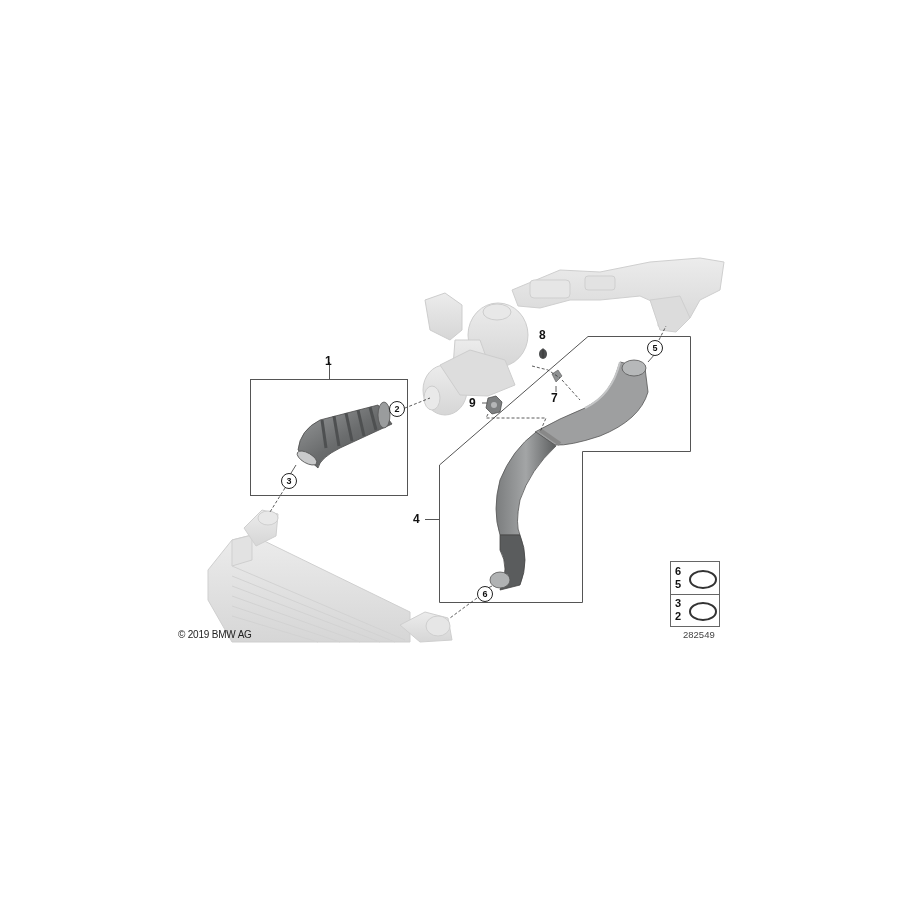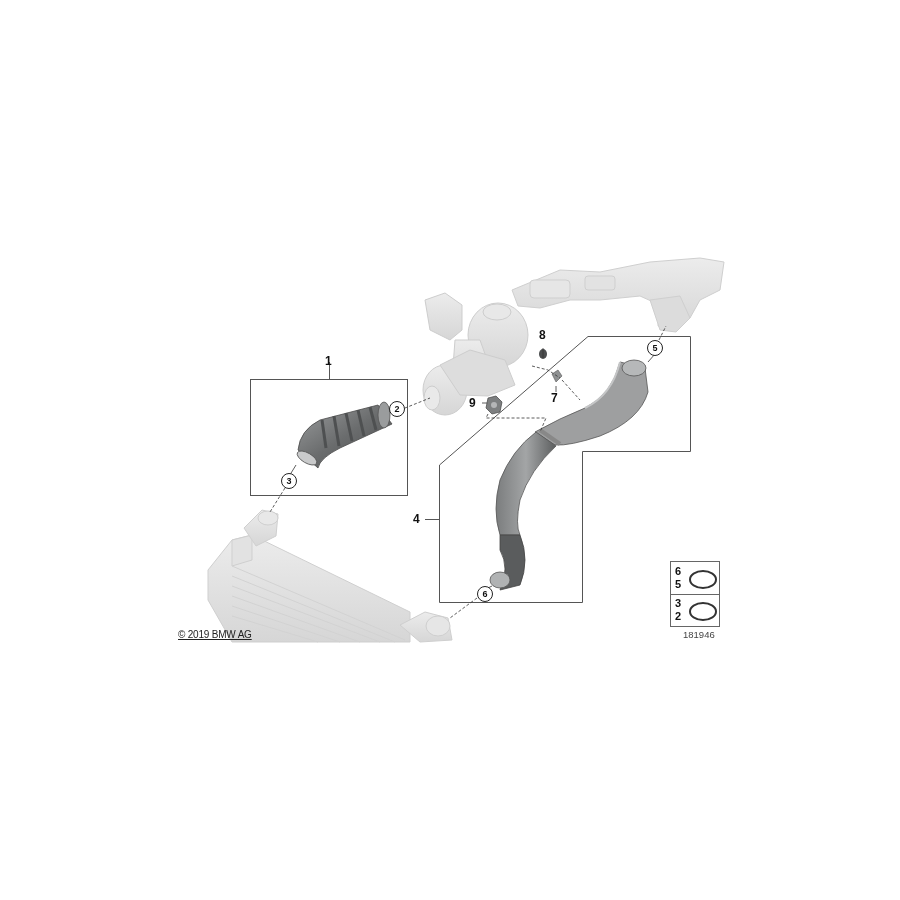--- a/index.html
+++ b/index.html
@@ -2,21 +2,21 @@
 <html><head>
 <meta charset="utf-8">
 <style>
   html,body{margin:0;padding:0;background:#ffffff;}
   body{width:900px;height:900px;position:relative;overflow:hidden;font-family:"Liberation Sans",sans-serif;}
   #stage{position:absolute;left:0;top:0;width:900px;height:900px;}
   svg{position:absolute;left:0;top:0;}
   .lbl{position:absolute;font-family:"Liberation Sans",sans-serif;font-weight:bold;font-size:12px;color:#111;line-height:12px;}
   .circ{position:absolute;width:14px;height:14px;border:1.3px solid #222;border-radius:50%;background:#fff;
         font-family:"Liberation Sans",sans-serif;font-weight:bold;font-size:9px;color:#111;text-align:center;line-height:14px;box-sizing:content-box;}
-  .copy{position:absolute;left:178px;top:629px;font-size:10px;color:#222;font-family:"Liberation Sans",sans-serif;letter-spacing:-0.2px;text-decoration:underline;}
+  .copy{position:absolute;left:178px;top:629px;font-size:10px;color:#222;font-family:"Liberation Sans",sans-serif;letter-spacing:-0.2px;}
   .imgid{position:absolute;left:683px;top:629px;font-size:9.5px;color:#444;font-family:"Liberation Sans",sans-serif;}
   .legend{position:absolute;left:670px;top:561px;width:48px;height:64px;border:1px solid #666;background:#fff;}
   .legend .cell{position:absolute;left:0;width:48px;height:32px;}
   .legend .cell.top{top:0;border-bottom:1px solid #666;}
   .legend .cell.bot{top:32px;}
   .legend .n{position:absolute;left:4px;font-weight:bold;font-size:11px;color:#111;line-height:11px;}
   .legend .ring{position:absolute;left:18px;top:8px;width:24px;height:15px;border:2px solid #333;border-radius:50%;}
 </style>
 </head>
 <body>
@@ -149,15 +149,15 @@
       <span class="n" style="top:17px;">5</span>
       <span class="ring"></span>
     </div>
     <div class="cell bot">
       <span class="n" style="top:4px;">3</span>
       <span class="n" style="top:17px;">2</span>
       <span class="ring"></span>
     </div>
   </div>
 
-  <span class="imgid">181946</span>
+  <span class="imgid">282549</span>
   <span class="copy">© 2019 BMW AG</span>
 </div>
 
 </body></html>

